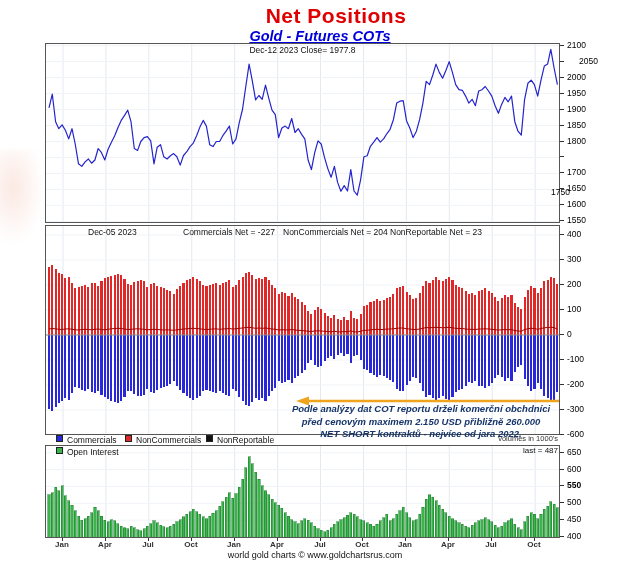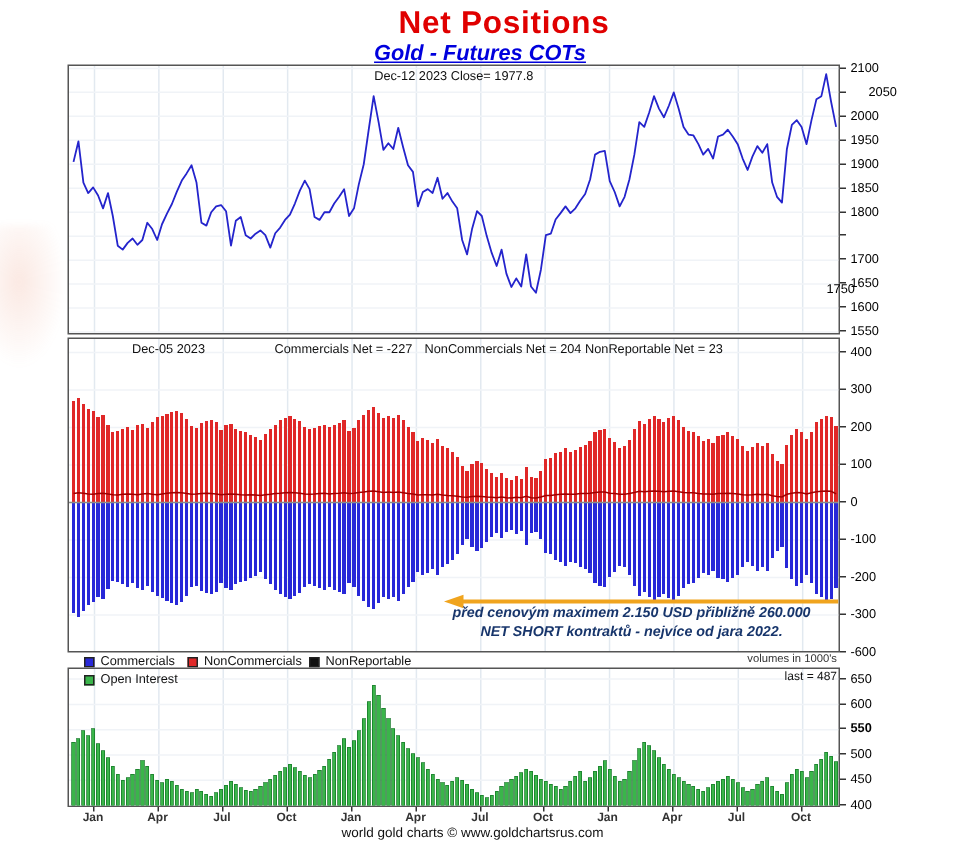--- a/index.html
+++ b/index.html
@@ -15,21 +15,21 @@
   .panel{position:absolute;left:45px;width:515px;border:1px solid #555;background:#fff;box-sizing:border-box;}
   #panel-price{top:43px;height:180px;}
   #panel-pos{top:225px;height:210px;}
   #panel-oi{top:445px;height:93px;}
   svg{display:block;}
   .info-line{position:absolute;left:45px;top:45px;width:515px;text-align:center;
         font-size:8.5px;color:#111;}
   .mid-head{position:absolute;top:227px;font-size:8.5px;color:#111;white-space:nowrap;}
   .axis-label{position:absolute;font-size:8.5px;color:#000;transform:translateY(-50%);white-space:nowrap;}
   .tickdash{position:absolute;background:#333;}
-  .legend-item{position:absolute;font-size:8.5px;color:#111;white-space:nowrap;display:flex;align-items:flex-end;}
+  .legend-item{position:absolute;font-size:8.5px;color:#111;white-space:nowrap;display:flex;align-items:flex-start;}
   .sq{display:inline-block;width:7px;height:7px;margin-right:4px;border:1px solid #222;box-sizing:border-box;}
   .annotation{position:absolute;left:282px;top:403px;width:278px;text-align:center;
         color:#17356b;font-weight:bold;font-style:italic;font-size:9.5px;line-height:12.6px;}
   .volnote{position:absolute;right:82px;top:434px;font-size:7.5px;color:#333;}
   .lastnote{position:absolute;right:82px;top:446px;font-size:8px;color:#111;}
   .month{position:absolute;top:540px;font-size:8px;font-weight:bold;color:#333;transform:translateX(-50%);}
   .footer{position:absolute;left:45px;top:550px;width:540px;text-align:center;font-size:9px;color:#111;}
 </style>
 </head>
 <body>
@@ -412,20 +412,21 @@
         <line x1="262" y1="175" x2="513" y2="175" stroke="#f0a41e" stroke-width="2.6"></line>
         <polygon points="250,175 263,170.5 263,179.5" fill="#f0a41e"></polygon>
       </svg>
   </div>
   <div class="mid-head" style="left:48px;margin-left:40px;">Dec-05  2023</div>
   <div class="mid-head" style="left:183px;">Commercials Net = -227</div>
   <div class="mid-head" style="left:283px;">NonCommercials Net = 204</div>
   <div class="mid-head" style="left:390px;">NonReportable Net = 23</div>
 
   <div class="annotation">
+    <div>Podle analýzy dat COT reportu drželi komerční obchdníci</div>
     <div>před cenovým maximem 2.150 USD přibližně 260.000</div>
     <div>NET SHORT kontraktů - nejvíce od jara 2022.</div>
   </div>
   <div class="volnote">volumes in 1000's</div>
 
   <div class="legend-item" style="left:56px;top:435px;">
     <span class="sq" style="background:#2828d8;"></span>
     <span>Commercials</span>
   </div>
   <div class="legend-item" style="left:125px;top:435px;">

